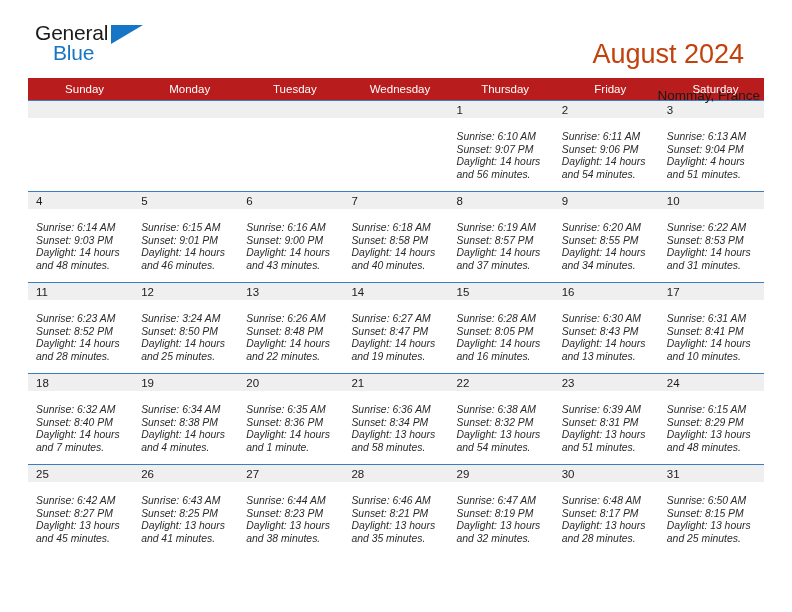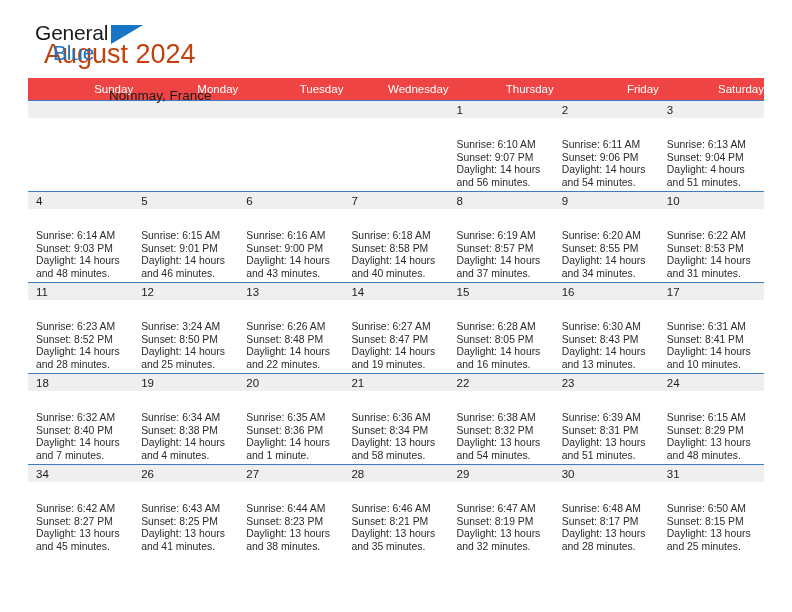--- a/index.html
+++ b/index.html
@@ -23,21 +23,20 @@
   }
 
   
   .topbar {
     display: flex;
     align-items: flex-start;
     justify-content: space-between;
     height: 78px;
     padding-top: 22px;
     box-sizing: border-box;
-    flex-direction: column;
   }
   .brand {
     position: relative;
     width: 120px;
     height: 48px;
     margin-left: 7px;
   }
   .brand-general {
     position: absolute;
     left: 0;
@@ -86,25 +85,25 @@
     white-space: nowrap;
   }
 
   
   .calendar {
     width: 736px;
     border-collapse: collapse;
     table-layout: fixed;
   }
   .calendar th {
-    background: #ef4444;
+    background: #b91c1c;
     color: #ffffff;
     font-size: 11.5px;
     font-weight: normal;
-    text-align: right;
+    text-align: center;
     padding: 5px 0 5px 8px;
     height: 20px;
     box-sizing: border-box;
     border: none;
   }
   .calendar td {
     width: 105.1px;
     height: 90px;
     vertical-align: top;
     padding: 0;
@@ -124,24 +123,25 @@
     box-sizing: border-box;
     padding: 1px 0 0 8px;
     font-size: 11.5px;
     color: #1b1b1b;
     line-height: 16px;
   }
   .cell-empty .daynum-band {
     background: #efefef;
   }
   .details {
-    padding: 21px 5px 0 8px;
+    padding: 13px 5px 0 8px;
     font-size: 10.4px;
     line-height: 12.6px;
     color: #2b2b2b;
+    font-style: italic;
   }
   .details div {
     white-space: nowrap;
   }
   .details .wrap2 {
     white-space: normal;
   }
 </style>
 </head>
 <body>
@@ -437,21 +437,21 @@
                 <div>Sunrise: 6:15 AM</div>
                 <div>Sunset: 8:29 PM</div>
                 <div class="wrap2">Daylight: 13 hours and 48 minutes.</div>
               </div>
             </div>
           </td>
         </tr>
         <tr>
           <td>
             <div class="cell-inner">
-              <div class="daynum-band">34</div>
+              <div class="daynum-band">25</div>
               <div class="details">
                 <div>Sunrise: 6:42 AM</div>
                 <div>Sunset: 8:27 PM</div>
                 <div class="wrap2">Daylight: 13 hours and 45 minutes.</div>
               </div>
             </div>
           </td>
           <td>
             <div class="cell-inner">
               <div class="daynum-band">26</div>

